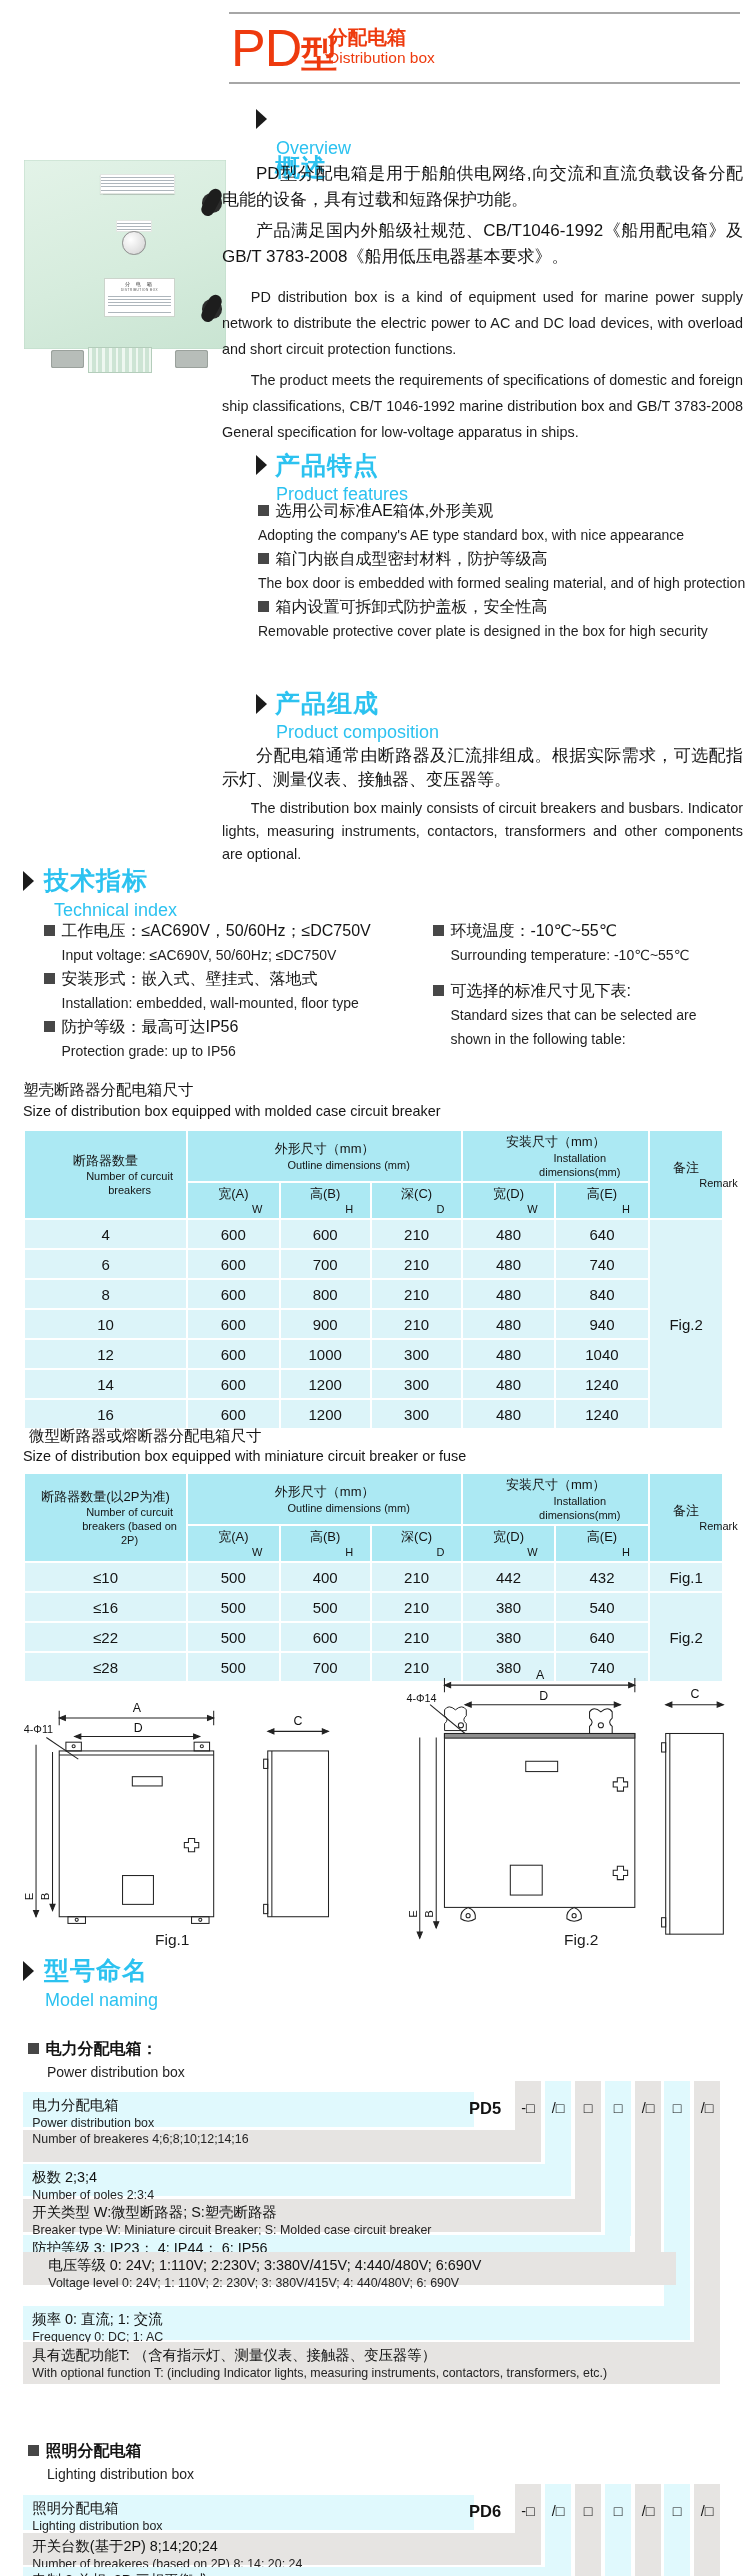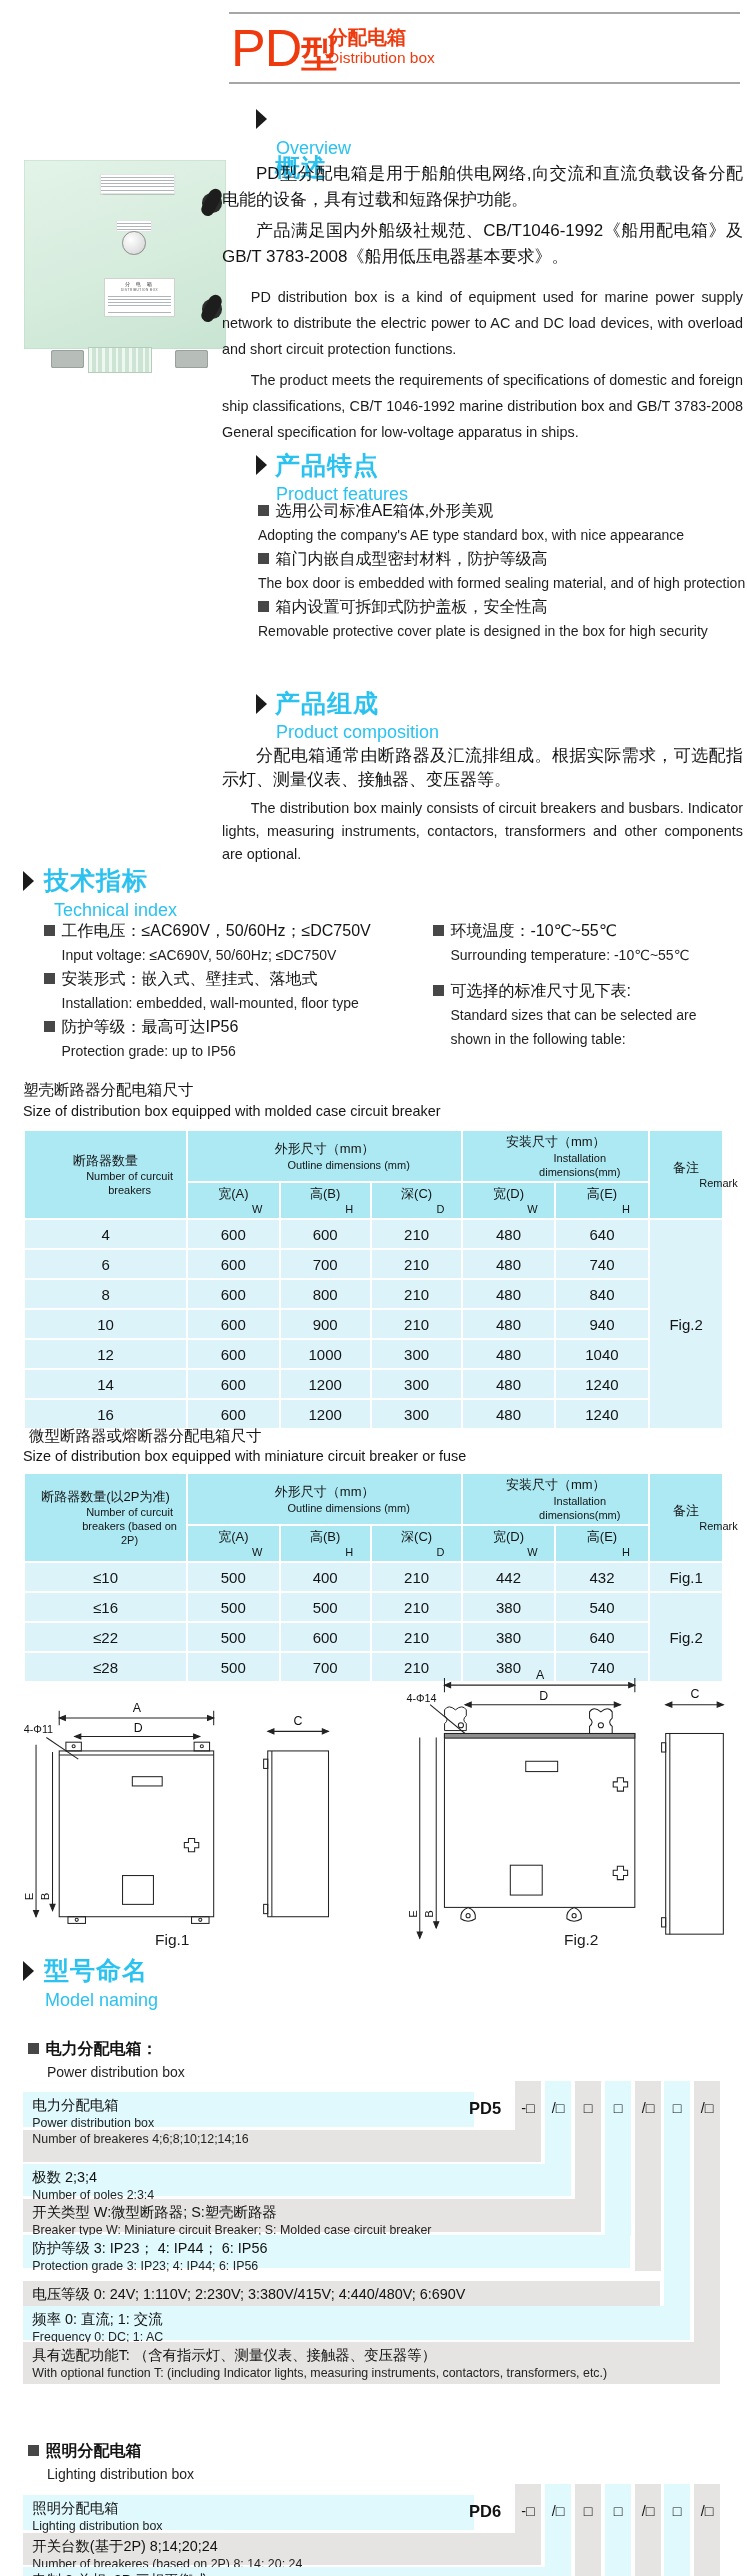--- a/index.html
+++ b/index.html
@@ -463,21 +463,21 @@
       <div class="ben">Number of poles  2;3;4</div>
     </div>
     <div class="band gray" style="top: 118px; height: 33px; width: 578px;">
       <div class="bcn">开关类型  W:微型断路器; S:塑壳断路器</div>
       <div class="ben">Breaker type W: Miniature circuit Breaker; S: Molded case circuit breaker</div>
     </div>
     <div class="band cyan" style="top: 154px; height: 33px; width: 607px;">
       <div class="bcn">防护等级  3: IP23； 4: IP44； 6: IP56</div>
       <div class="ben">Protection grade  3: IP23; 4: IP44; 6: IP56</div>
     </div>
-    <div class="band gray" style="top: 200px; height: 33px; width: 637px;">
+    <div class="band gray" style="top: 171px; height: 33px; width: 637px; padding-left: 16px;">
       <div class="bcn">电压等级  0: 24V; 1:110V; 2:230V; 3:380V/415V; 4:440/480V; 6:690V</div>
       <div class="ben">Voltage level  0: 24V; 1: 110V; 2: 230V; 3: 380V/415V; 4: 440/480V; 6: 690V</div>
     </div>
     <div class="band cyan" style="top: 225px; height: 34px; width: 667px;">
       <div class="bcn">频率  0: 直流; 1: 交流</div>
       <div class="ben">Frequency  0: DC; 1: AC</div>
     </div>
     <div class="band gray" style="top: 261px; height: 42px; width: 697px;">
       <div class="bcn">具有选配功能T: （含有指示灯、测量仪表、接触器、变压器等）</div>
       <div class="ben">With optional function T: (including Indicator lights, measuring instruments, contactors, transformers, etc.)</div>

